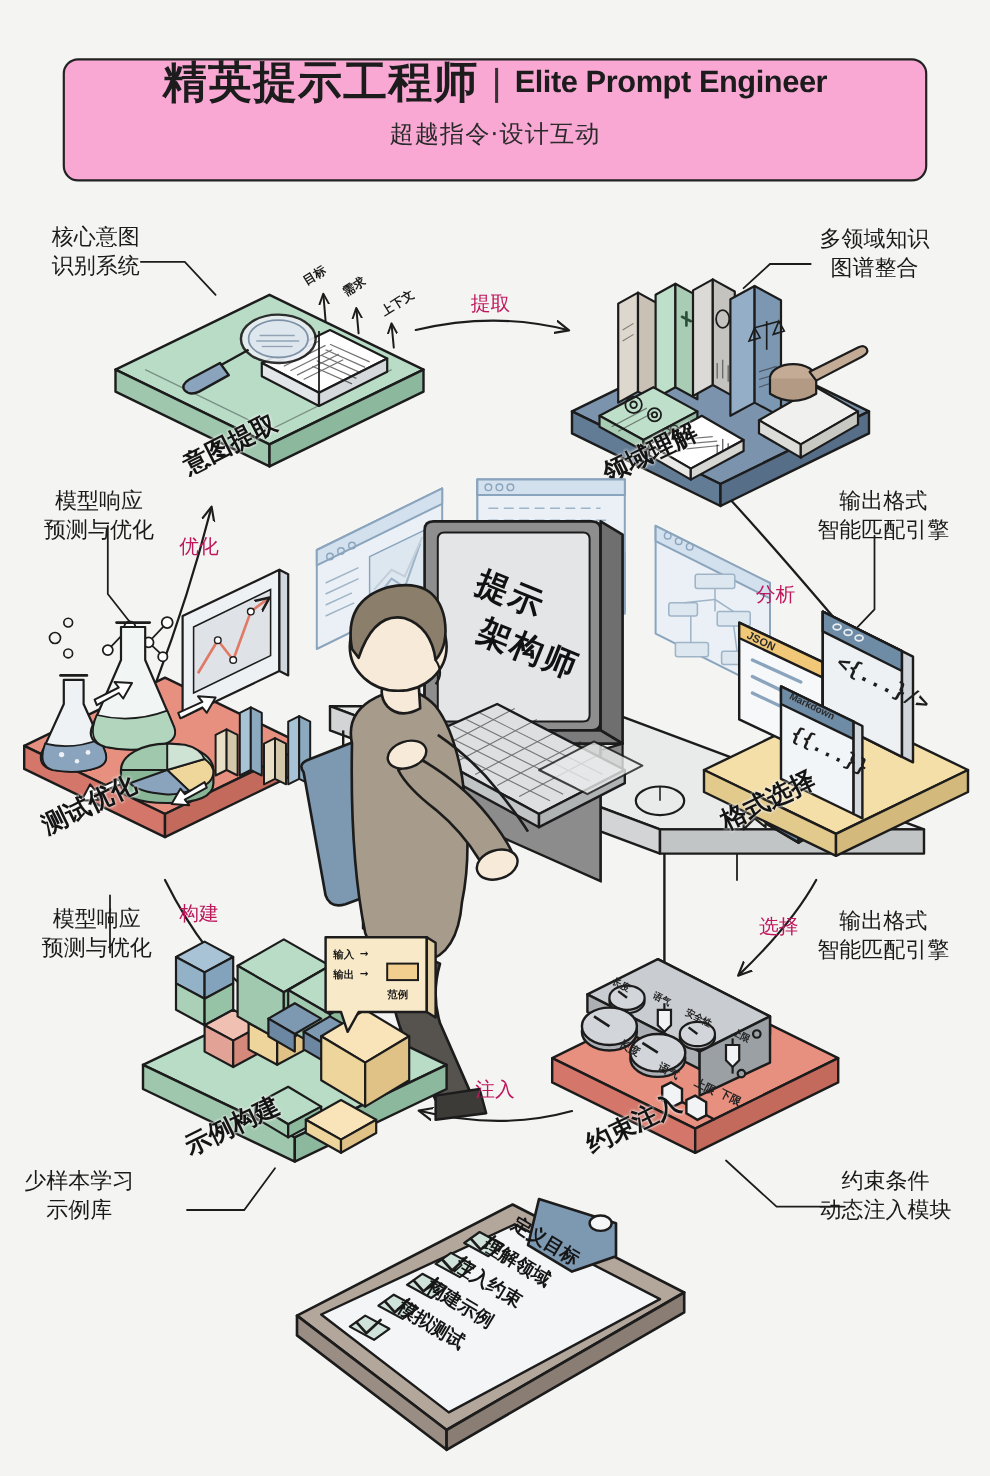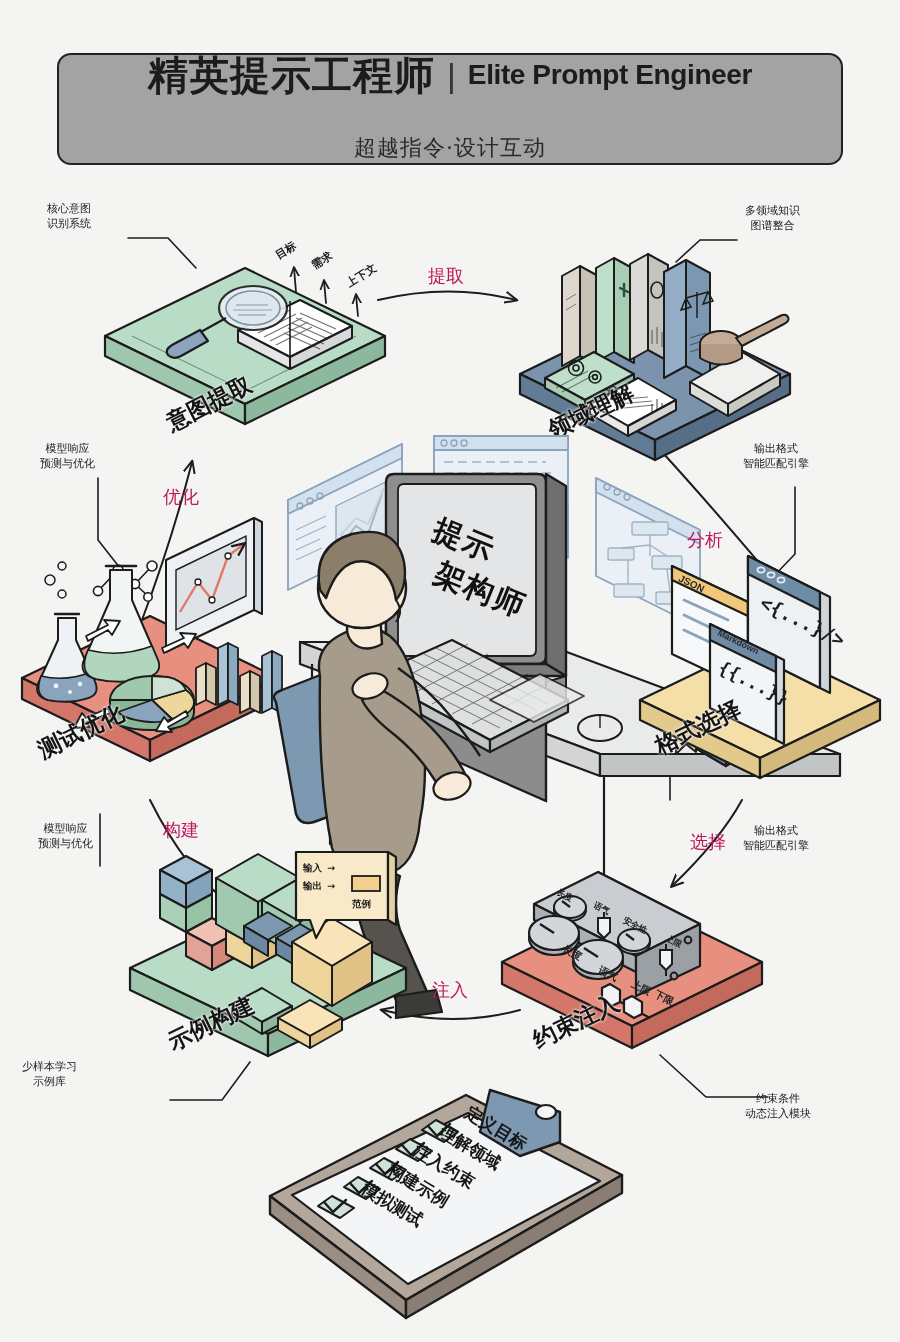--- a/index.html
+++ b/index.html
@@ -8,34 +8,34 @@
   body {
     width:900px; height:1342px; position:relative; overflow:hidden;
     font-family:"Liberation Sans","DejaVu Sans",sans-serif;
     color:#1c1c1c;
   }
   #canvas { position:absolute; inset:0; }
 
   
   .header-box{
     position:absolute; left:57px; top:53px; width:786px; height:112px;
-    border:2.5px solid #222; border-radius:14px; background:#a3a3a3;
-    display:flex; flex-direction:column; align-items:center; justify-content:space-between;
+    border:2.5px solid #222; border-radius:14px; background:#f9a8d4;
+    display:flex; flex-direction:column; align-items:center; justify-content:flex-start;
   }
   .title-row{ display:flex; align-items:center; gap:0px; }
   .title-cn{ font-size:40px; font-weight:bold; letter-spacing:1px; line-height:1;
              font-family:"DejaVu Sans",sans-serif; }
   .title-sep{ font-size:34px; font-weight:300; color:#333; padding:0 12px; line-height:1; }
   .title-en{ font-size:28px; font-weight:bold; letter-spacing:-0.4px; line-height:1;
              font-family:"Liberation Sans",sans-serif; }
   .subtitle{ font-size:22px; margin-top:12px; color:#2a2a2a; letter-spacing:1px;
              font-family:"DejaVu Sans",sans-serif; }
 
   
-  .ann{ position:absolute; font-size:11px; line-height:1.32; color:#1a1a1a;
+  .ann{ position:absolute; font-size:20px; line-height:1.32; color:#1a1a1a;
         font-family:"DejaVu Sans",sans-serif; white-space:nowrap; }
   .ann.c{ text-align:center; }
 
   
   .verb{ position:absolute; font-size:18px; font-weight:500; color:#be185d;
          font-family:"DejaVu Sans",sans-serif; white-space:nowrap; }
 
   
   .ptitle{ position:absolute; font-size:23px; font-weight:bold; color:#141414;
            font-family:"DejaVu Sans",sans-serif; white-space:nowrap;
@@ -705,21 +705,21 @@
     <div>预测与优化</div>
   </div>
   <div class="ann c" style="left:743px; top:824px;">
     <div>输出格式</div>
     <div>智能匹配引擎</div>
   </div>
   <div class="ann c" style="left:22px; top:1060px;">
     <div>少样本学习</div>
     <div>示例库</div>
   </div>
-  <div class="ann c" style="left:745px; top:1060px;margin-top:32px;">
+  <div class="ann c" style="left:745px; top:1060px;">
     <div>约束条件</div>
     <div>动态注入模块</div>
   </div>
 
   <div class="verb" style="left:428px; top:264px;">提取</div>
   <div class="verb" style="left:687px; top:488px;margin-top:40px;">分析</div>
   <div class="verb" style="left:163px; top:485px;">优化</div>
   <div class="verb" style="left:163px; top:818px;">构建</div>
   <div class="verb" style="left:432px; top:978px;">注入</div>
   <div class="verb" style="left:690px; top:818px;margin-top:12px;">选择</div>

